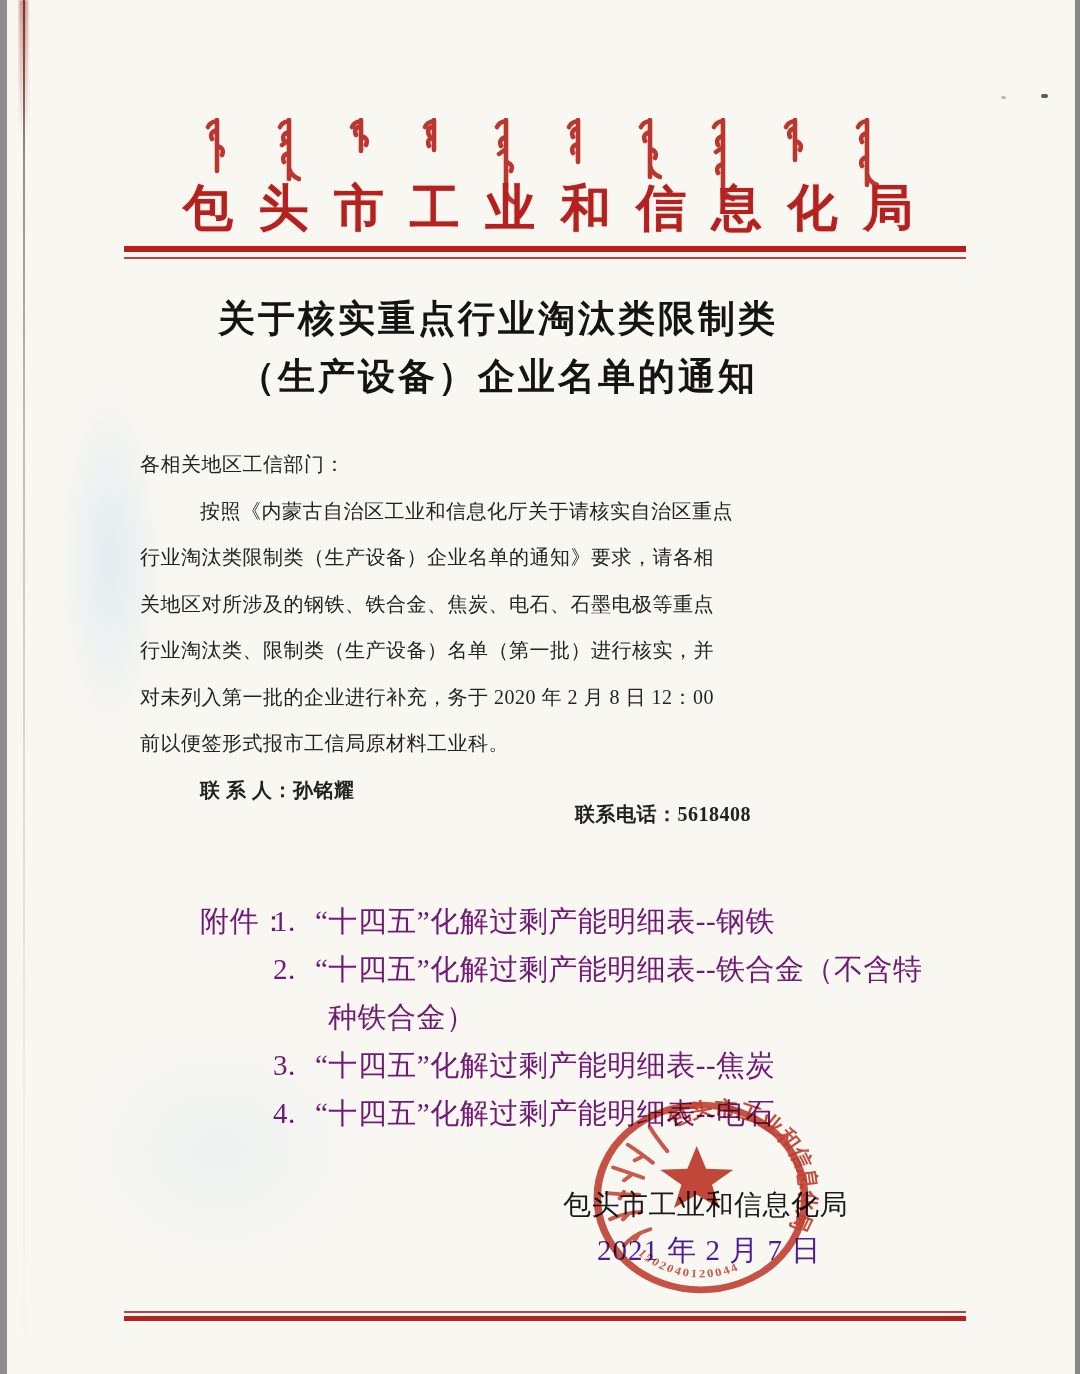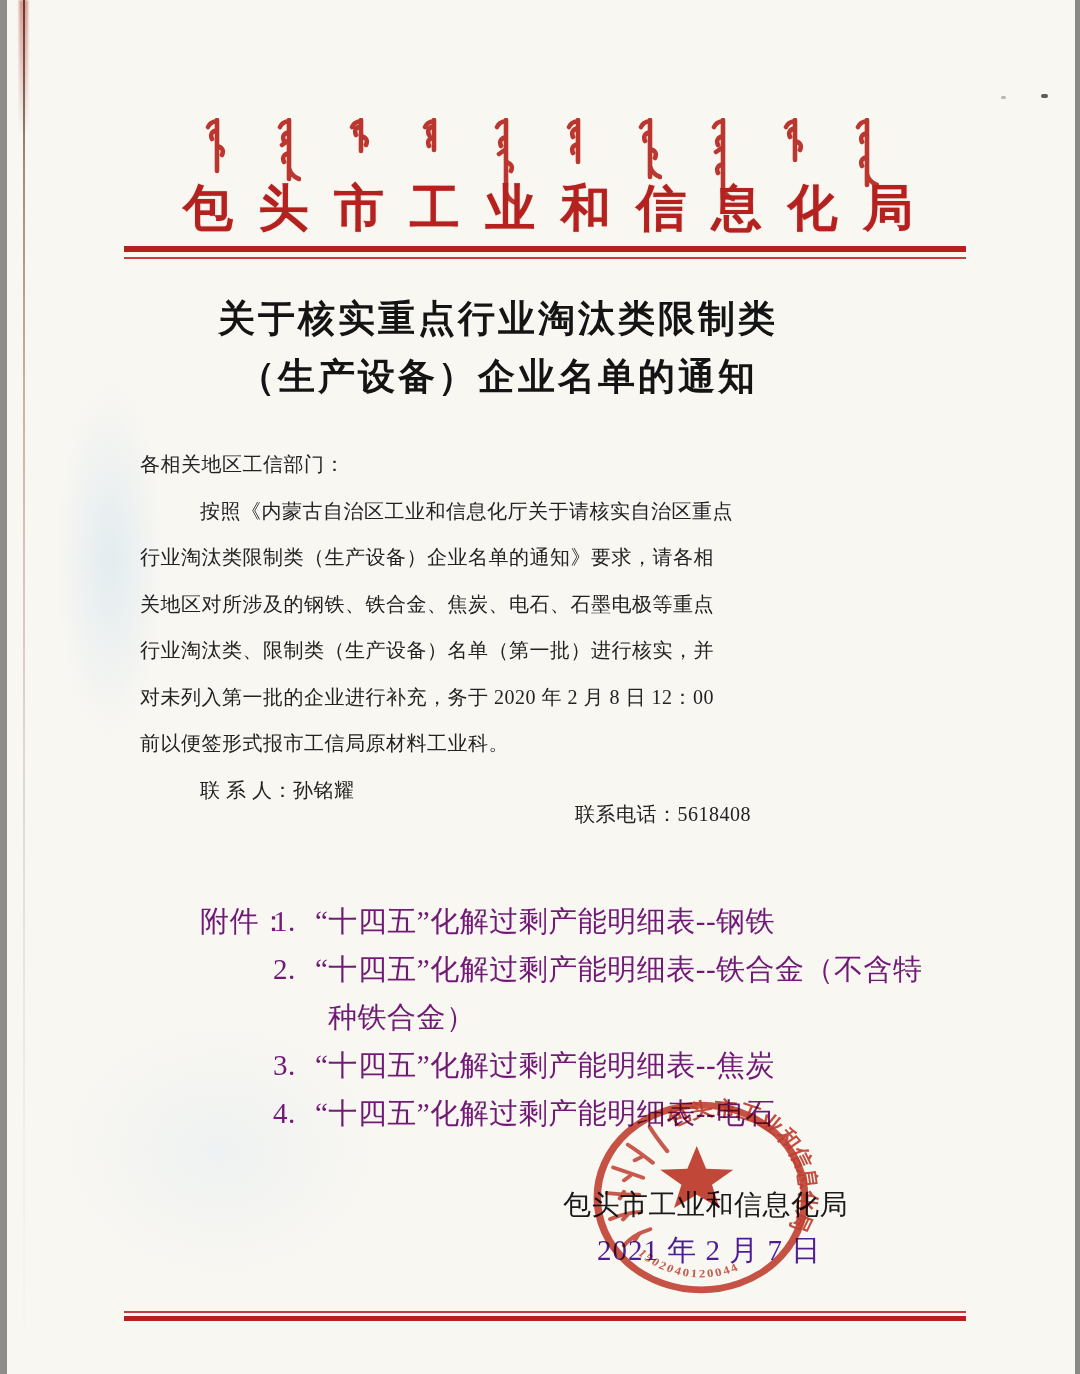--- a/index.html
+++ b/index.html
@@ -46,21 +46,21 @@
   .rule-bottom-thick{top:1316px;height:5px;}
 
   
   .doc-title{position:absolute;left:0;width:996px;text-align:center;font-size:37px;font-weight:bold;color:#141414;letter-spacing:3px;line-height:1;}
   .doc-title-1{top:300px;}
   .doc-title-2{top:358px;}
 
   
   .body-block{position:absolute;left:140px;top:451px;width:806px;font-size:20px;color:#222;letter-spacing:.5px;}
   .body-line{position:relative;height:46.5px;white-space:nowrap;}
-  .body-line .part{position:absolute;top:0;white-space:nowrap;}
+  .body-line .part{position:absolute;top:0;white-space:nowrap;font-weight:bold;}
   .indent{padding-left:60px;}
 
   
   .att-block{position:absolute;left:200px;top:902px;width:760px;font-size:29px;color:#701a75;letter-spacing:.5px;}
   .att-row{position:relative;height:48px;padding-left:73px;white-space:nowrap;}
   .att-label{position:absolute;left:0;top:0;}
   .att-num{display:inline-block;width:42px;}
   .att-cont{padding-left:128px;}
 
   

